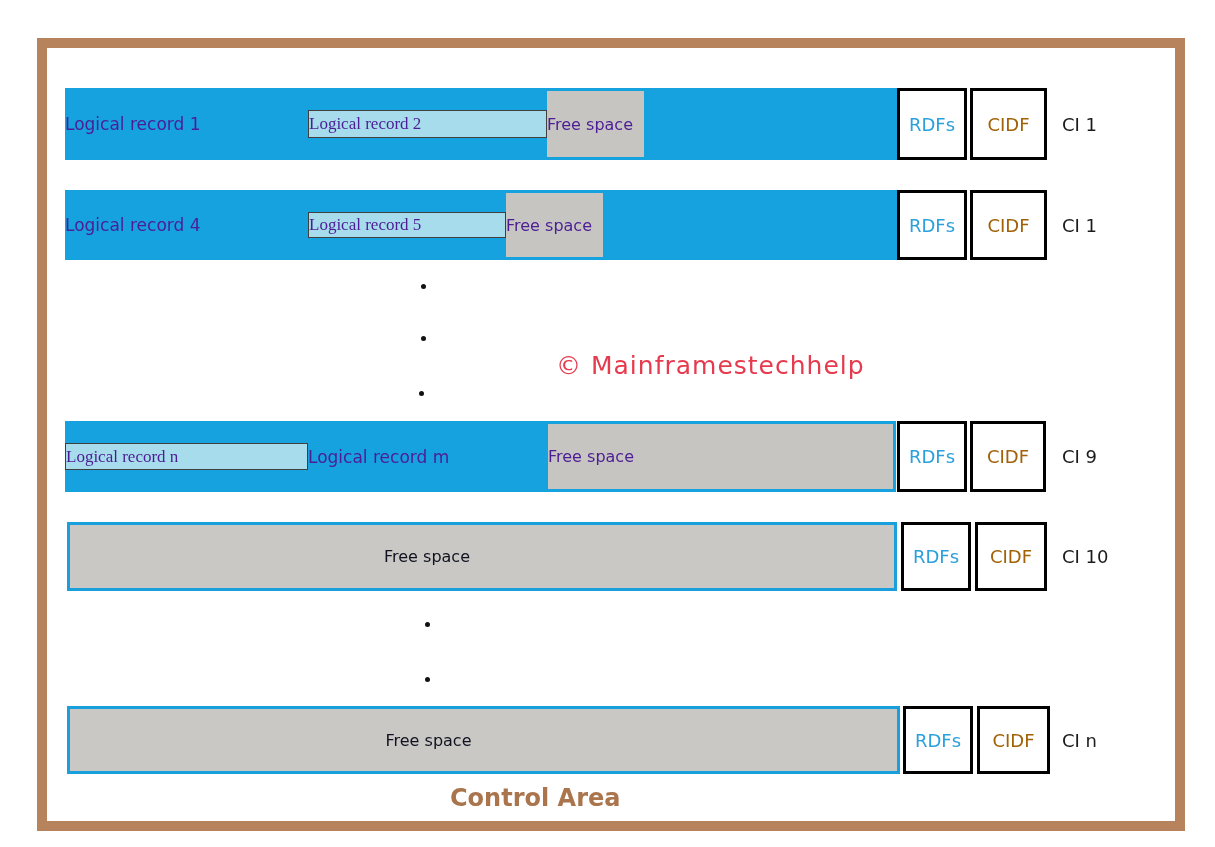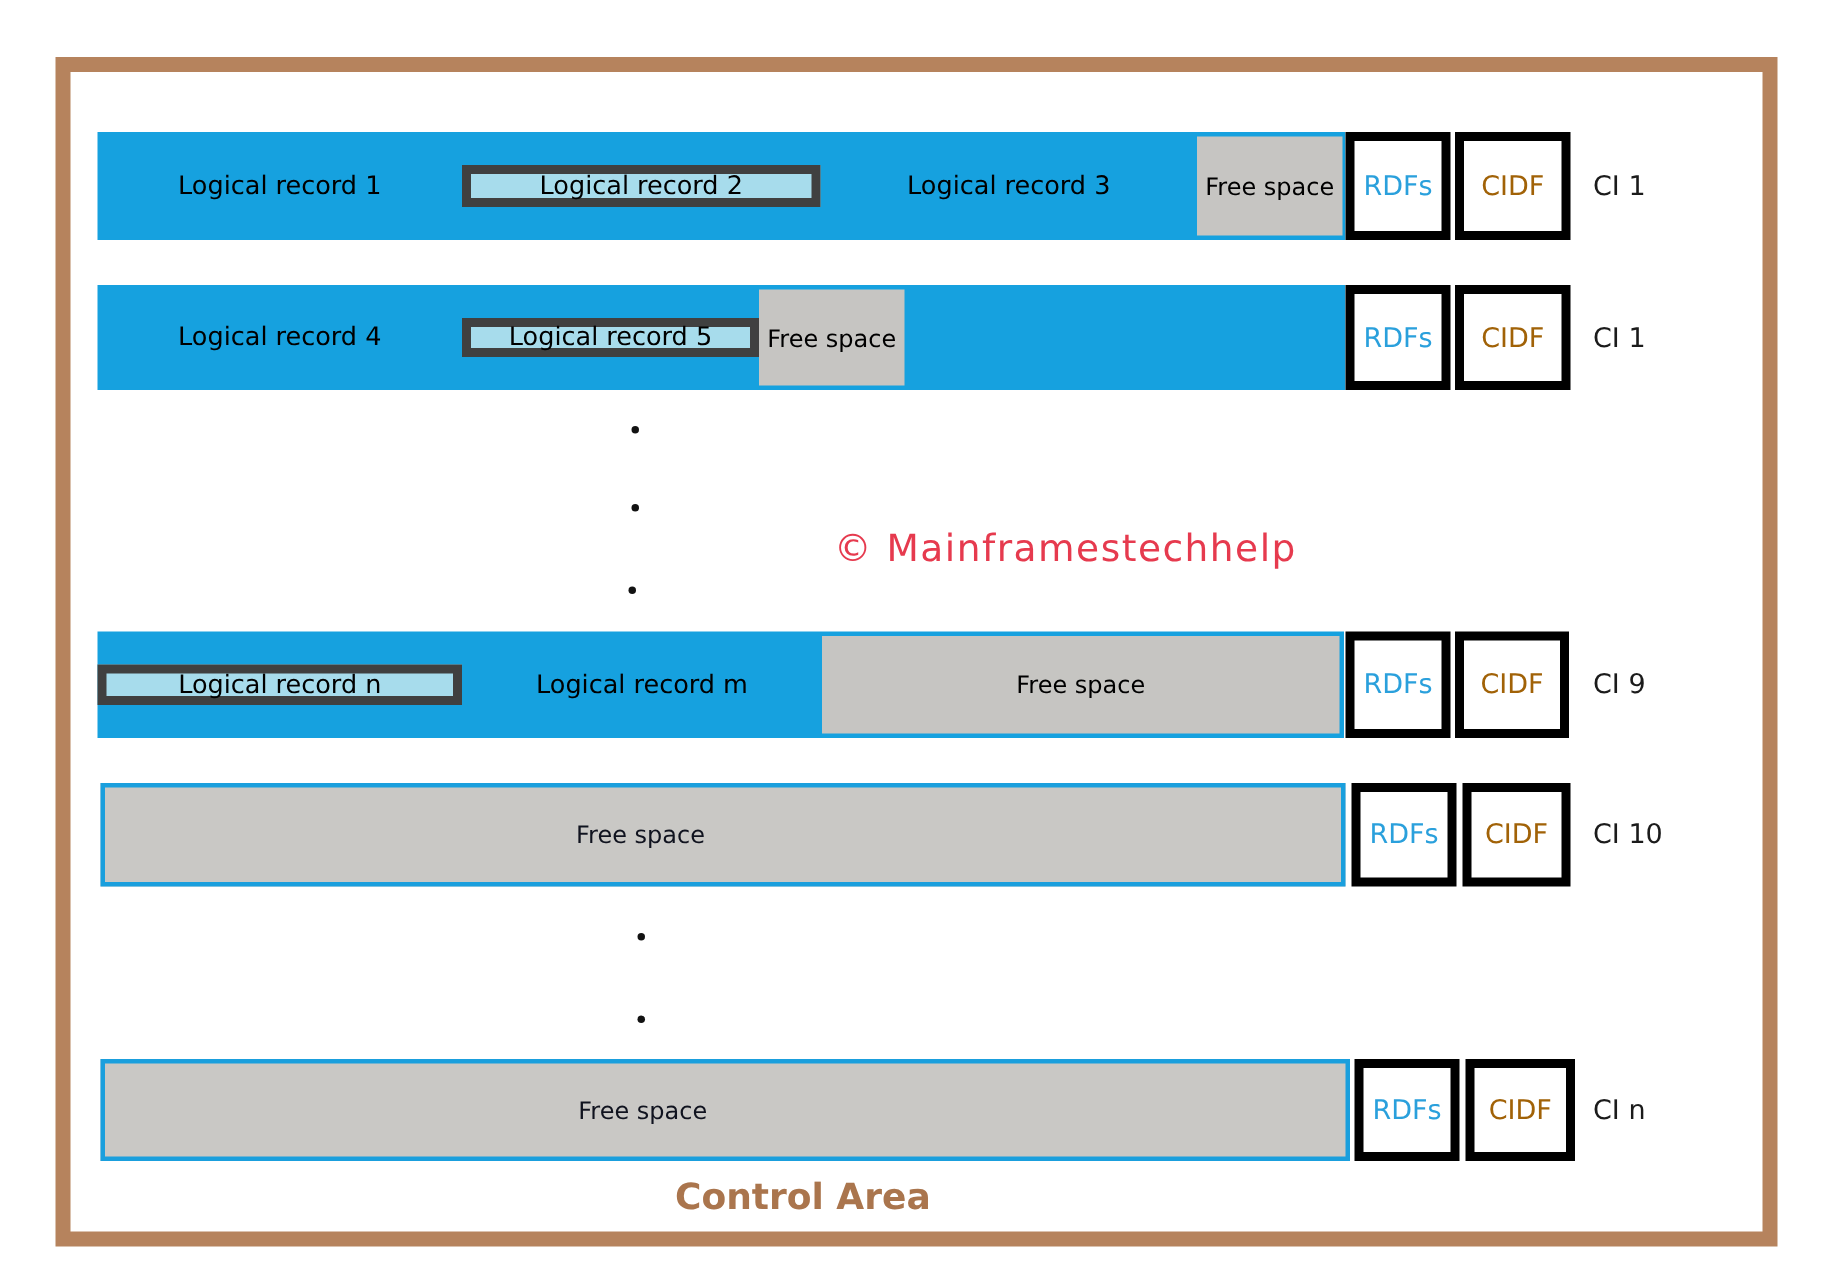--- a/index.html
+++ b/index.html
@@ -14,36 +14,36 @@
   }
   .frame {
     position:absolute; left:37px; top:38px; width:1148px; height:793px;
     border:10px solid #b6835d; background:transparent;
   }
   
   .band {
     position:absolute; display:flex; background:#16a1df;
   }
   .band .cell {
-    display:flex; align-items:center; justify-content:center;
-    font-size:17px; color:#000000; white-space:nowrap;
+    display:flex; align-items:center; 
+    font-size:17px; color:#4c1d95; white-space:nowrap;
   }
   .cell.dark { background:transparent; }
-  .cell.light { background:#a7dcec; border:6px solid #404040; margin:22px 0; }
+  .cell.light { background:#a7dcec; border:1px solid #404040; margin:22px 0;font-family:Liberation Serif, serif; }
   .cell.free { background:#c6c5c2; margin:3px 2px 3px 0; font-size:16px; }
   .cell.free-fill { background:#c6c5c2; margin:3px 3px 3px 0; flex:1; font-size:16px; }
   
   .gray-band {
     position:absolute; background:#c9c8c5; border:3px solid #1a9fdd;
     display:flex; align-items:center; justify-content:center;
     font-size:16px; color:#10131f; padding-right:110px;
   }
   
   .sbox {
-    position:absolute; background:#ffffff; border:6px solid #000000;
+    position:absolute; background:#ffffff; border:3px solid #000000;
     display:flex; align-items:center; justify-content:center; font-size:18px;
   }
   .sbox.rdf  { color:#2aa0dc; }
   .sbox.cidf { color:#a16207; }
   
   .ci-label {
     position:absolute; width:95px; display:flex; align-items:center;
     font-size:18px; color:#1b1b1b; white-space:nowrap;
   }
   .dot {
@@ -62,23 +62,20 @@
 <body>
 
 <div class="frame"></div>
 
 <div class="band" style="left:65px;top:88px;width:832px;height:72px">
   <div class="cell dark" style="width:243px">
     <span>Logical record 1</span>
   </div>
   <div class="cell light" style="width:239px">
     <span>Logical record 2</span>
-  </div>
-  <div class="cell dark" style="flex:1">
-    <span>Logical record 3</span>
   </div>
   <div class="cell free" style="width:97px">
     <span>Free space</span>
   </div>
 </div>
 <div class="sbox rdf" style="left:897px;top:88px;width:70px;height:72px">
   <span>RDFs</span>
 </div>
 <div class="sbox cidf" style="left:970px;top:88px;width:77px;height:72px">
   <span>CIDF</span>

